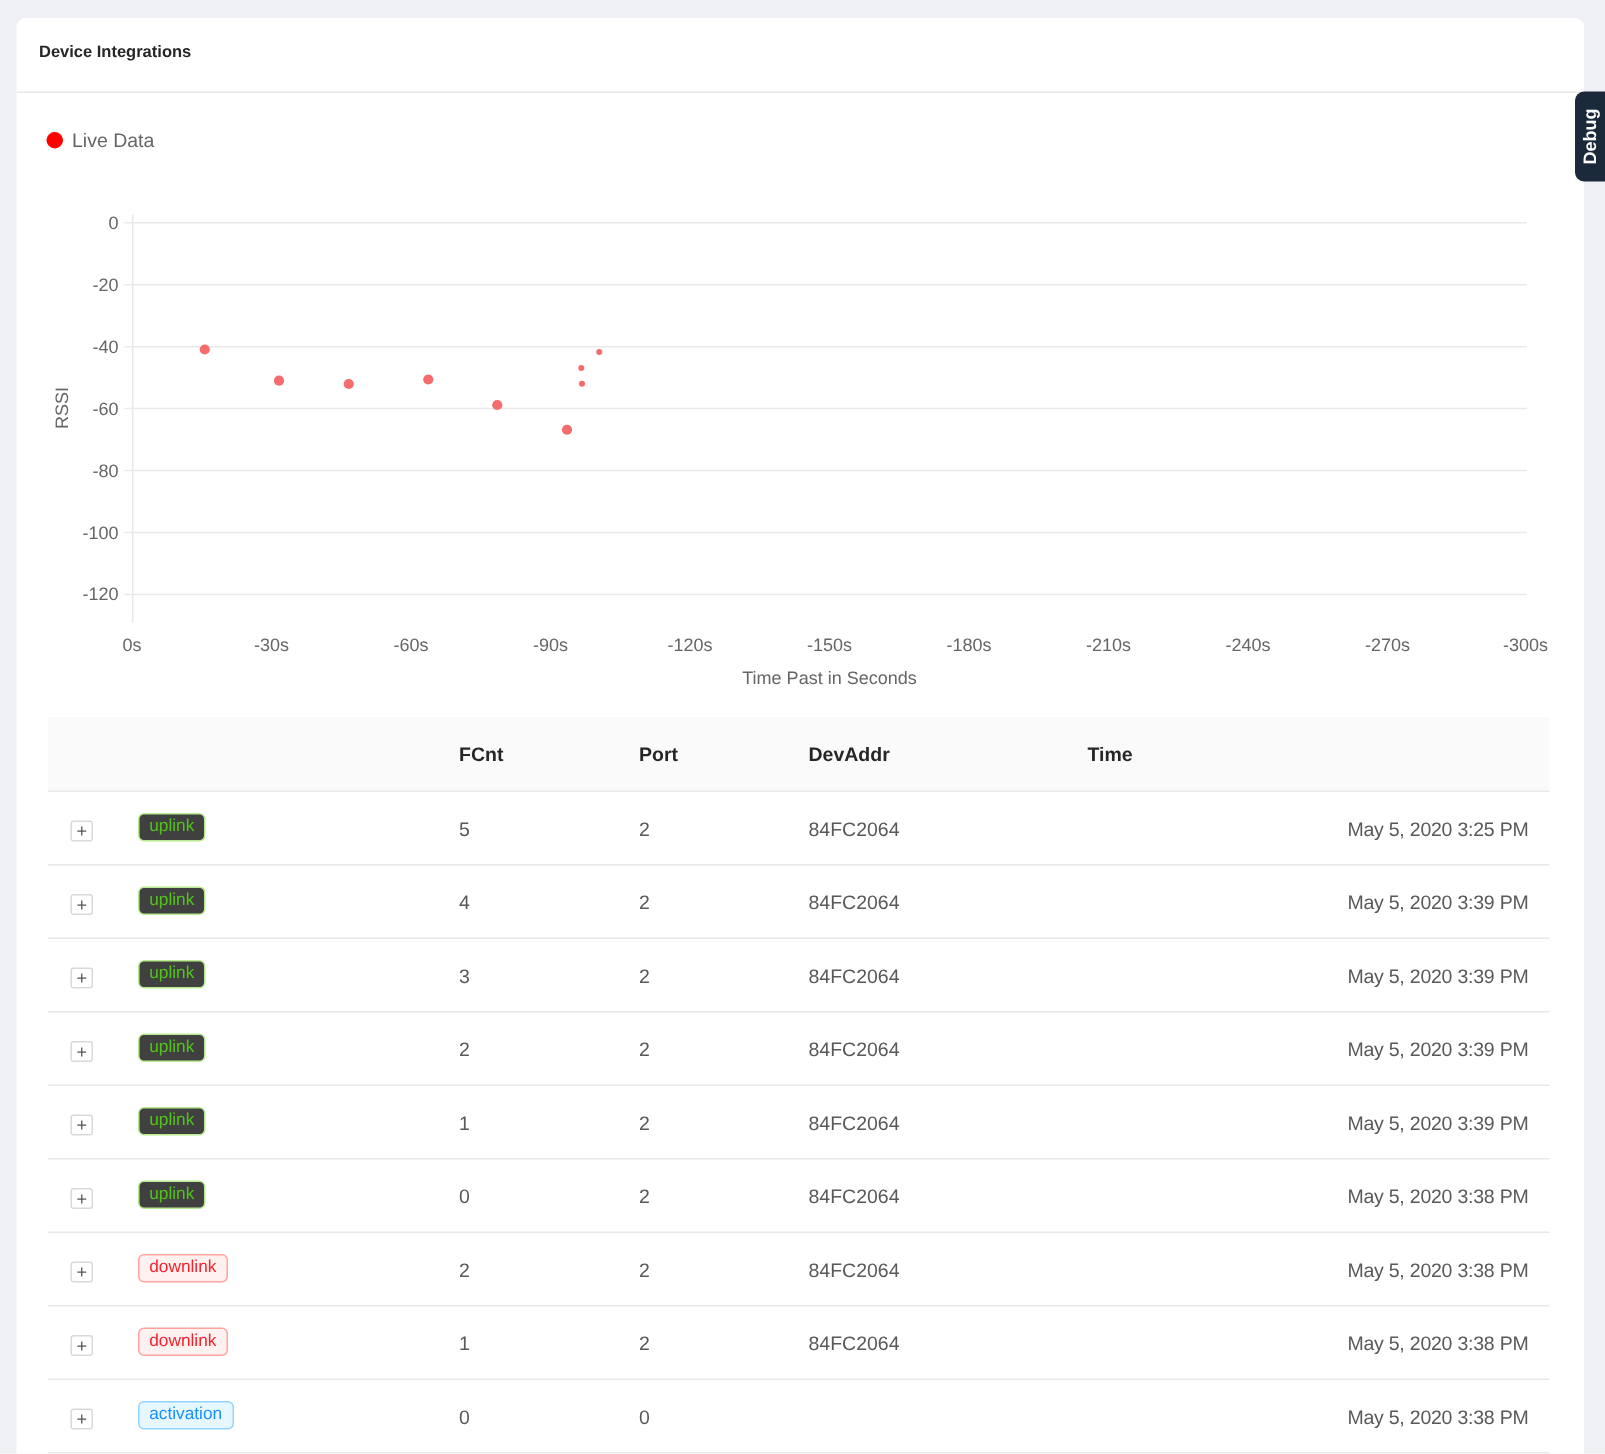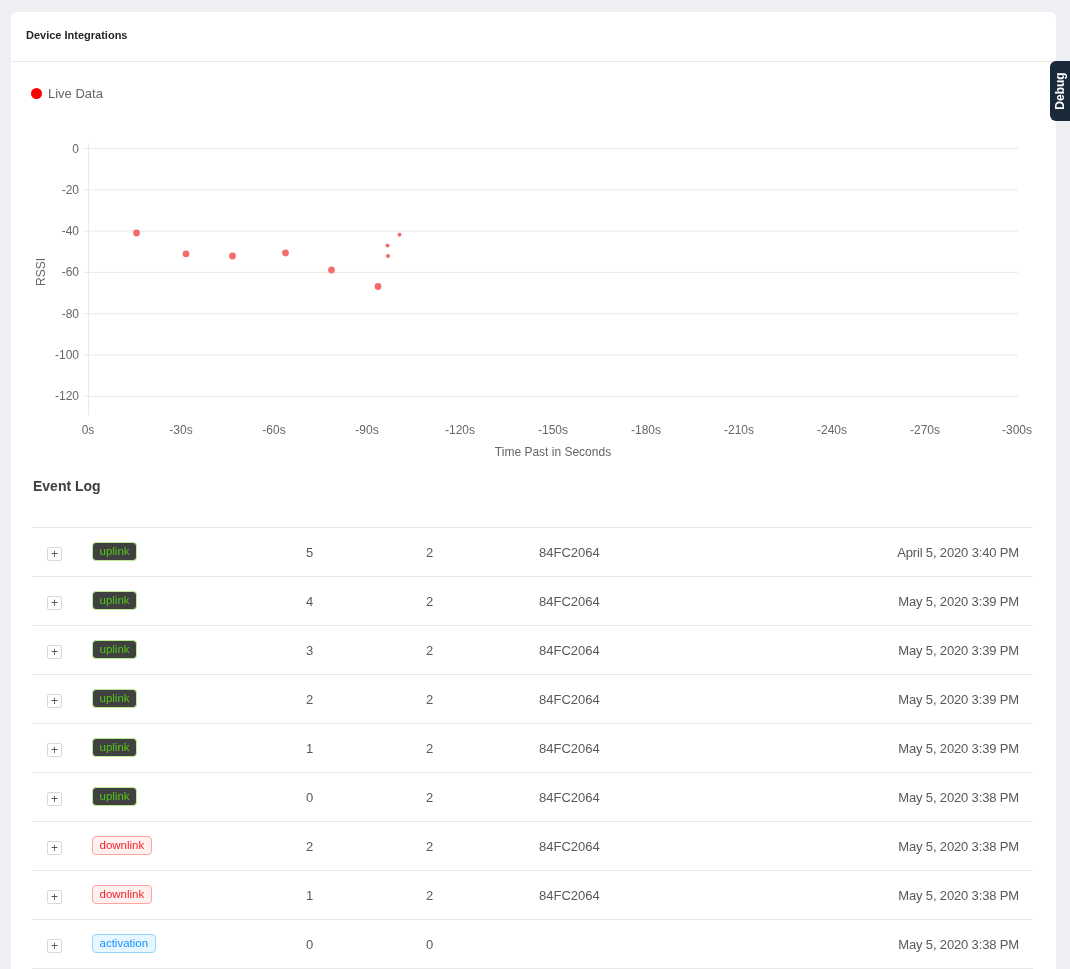--- a/index.html
+++ b/index.html
@@ -82,28 +82,34 @@
       <circle cx="331.5" cy="270" r="3.4"></circle>
       <circle cx="378" cy="286.5" r="3.4"></circle>
       <circle cx="387.5" cy="245.4" r="2"></circle>
       <circle cx="388" cy="255.9" r="2"></circle>
       <circle cx="399.5" cy="234.7" r="2"></circle>
     </g>
   </svg>
 
   <div class="abs eventlog">Event Log</div>
 
+  <div class="abs thead">
+    <span class="th" style="left:274px;">FCnt</span>
+    <span class="th" style="left:394px;">Port</span>
+    <span class="th" style="left:507px;">DevAddr</span>
+    <span class="th" style="left:693px;">Time</span>
+  </div>
 
   <div class="abs row" style="top:527px;">
     <span class="plus">+</span>
       <span class="tag up">uplink</span>
     <span class="cell" style="left:274px;">5</span>
       <span class="cell" style="left:394px;">2</span>
     <span class="cell" style="left:507px;">84FC2064</span>
-      <span class="time">April 5, 2020 3:40 PM</span>
+      <span class="time">May 5, 2020 3:25 PM</span>
   </div>
   <div class="abs row" style="top:576px;">
     <span class="plus">+</span>
       <span class="tag up">uplink</span>
     <span class="cell" style="left:274px;">4</span>
       <span class="cell" style="left:394px;">2</span>
     <span class="cell" style="left:507px;">84FC2064</span>
       <span class="time">May 5, 2020 3:39 PM</span>
   </div>
   <div class="abs row" style="top:625px;">

